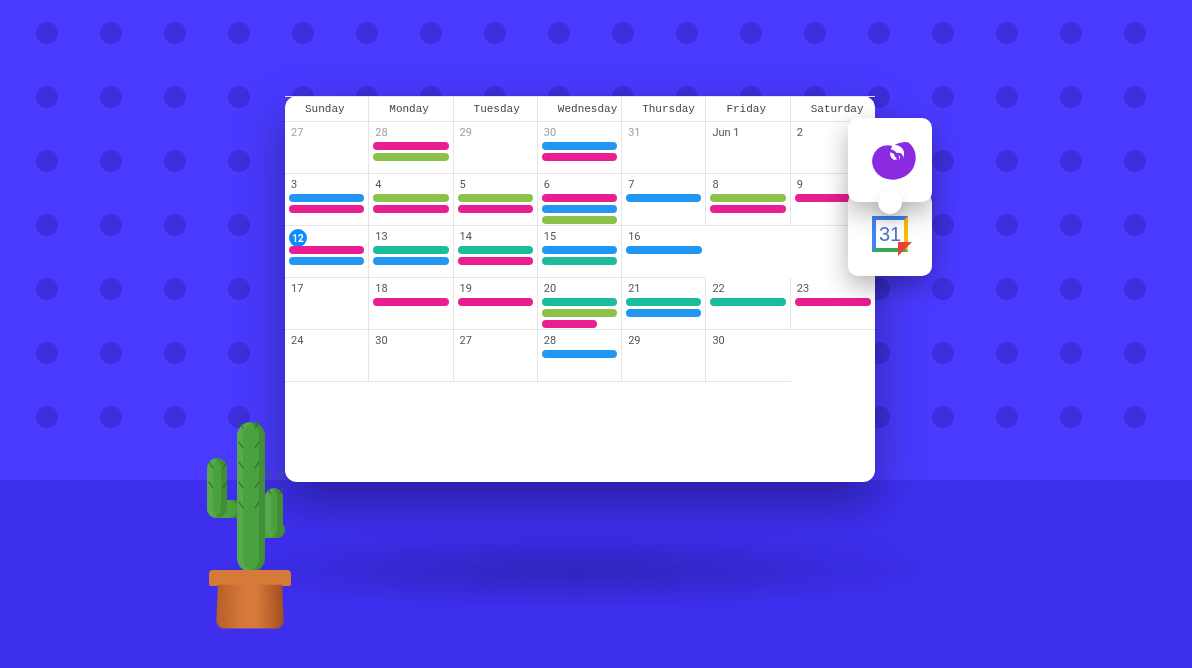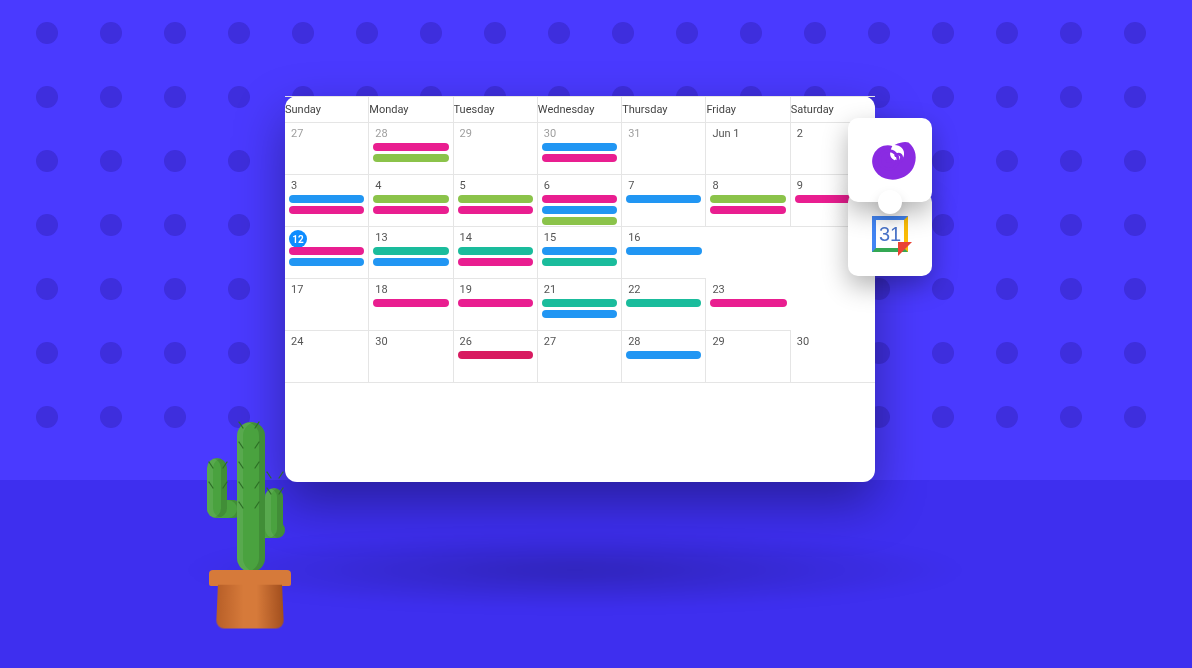--- a/index.html
+++ b/index.html
@@ -29,21 +29,21 @@
   .panel { position:absolute; left:285px; top:96px; width:590px; height:386px; background:var(--panel); border-radius:12px; box-shadow:0 20px 50px rgba(0,0,0,.35); }
   .panel-shadow { position:absolute; left:180px; top:530px; width:790px; height:80px; background:radial-gradient(ellipse at center, rgba(0,0,0,.22) 0%, rgba(0,0,0,0) 70%); filter:blur(6px); }
 
   .toolbar { height:44px; display:flex; align-items:center; padding:0 14px; font-size:12px; color:var(--txt); gap:8px; }
   .nav-btn { width:14px; height:14px; display:flex; align-items:center; justify-content:center; color:#666; cursor:pointer; }
   .nav-btn svg { width:8px; height:12px; }
   .title { font-size:12px; color:#555; }
 
   .grid { border-top:1px solid var(--grid); }
   .row { display:grid; grid-template-columns:repeat(7,1fr); }
-  .hdr .cell { font-size:11px; padding:6px 0; color:#444; border-right:1px solid var(--grid); border-bottom:1px solid var(--grid); }
+  .hdr .cell { font-size:11px; padding:6px 20px; color:#444; border-right:1px solid var(--grid); border-bottom:1px solid var(--grid);font-family:Liberation Mono, monospace; }
   .hdr .cell:last-child { border-right:none; }
   .wk { height:52px;text-align:center; }
   .cell { position:relative; border-right:1px solid var(--grid); border-bottom:1px solid var(--grid); overflow:hidden; }
   .row .cell:last-child { border-right:none; }
   .dnum { position:absolute; top:4px; left:6px; font-size:11px; color:#555; }
   .dnum.muted { color:var(--muted); }
   .dnum.today { background:#0d8cff; color:#fff; border-radius:50%; width:18px; height:18px; display:flex; align-items:center; justify-content:center; font-size:10px; font-weight:600; left:4px; top:3px; }
 
   .evs { position:absolute; left:0; right:0; top:20px; display:flex; flex-direction:column; gap:3px; padding:0 4px 0 0; }
   .ev { height:8px; border-radius:4px; margin-left:4px; }
@@ -354,20 +354,28 @@
               <div class="ev" style="background: rgb(233, 30, 144);"></div>
             </div>
           </div>
           <div class="cell">
             <div class="dnum">19</div>
             <div class="evs">
               <div class="ev" style="background: rgb(233, 30, 144);"></div>
             </div>
           </div>
           <div class="cell">
+            <div class="dnum">20</div>
+            <div class="evs">
+              <div class="ev" style="background: rgb(26, 188, 156);"></div>
+              <div class="ev" style="background: rgb(139, 195, 74);"></div>
+              <div class="ev" style="background: rgb(233, 30, 144); width: 70%;"></div>
+            </div>
+          </div>
+          <div class="cell">
             <div class="dnum">21</div>
             <div class="evs">
               <div class="ev" style="background: rgb(26, 188, 156);"></div>
               <div class="ev" style="background: rgb(33, 150, 243);"></div>
             </div>
           </div>
           <div class="cell">
             <div class="dnum">22</div>
             <div class="evs">
               <div class="ev" style="background: rgb(26, 188, 156);"></div>
@@ -381,26 +389,20 @@
           </div>
         </div>
         <div class="row wk">
           <div class="cell">
             <div class="dnum">24</div>
             <div class="evs"></div>
           </div>
           <div class="cell">
             <div class="dnum">30</div>
             <div class="evs"></div>
-          </div>
-          <div class="cell">
-            <div class="dnum">26</div>
-            <div class="evs">
-              <div class="ev" style="background: rgb(216, 27, 96);"></div>
-            </div>
           </div>
           <div class="cell">
             <div class="dnum">27</div>
             <div class="evs"></div>
           </div>
           <div class="cell">
             <div class="dnum">28</div>
             <div class="evs">
               <div class="ev" style="background: rgb(33, 150, 243);"></div>
             </div>

